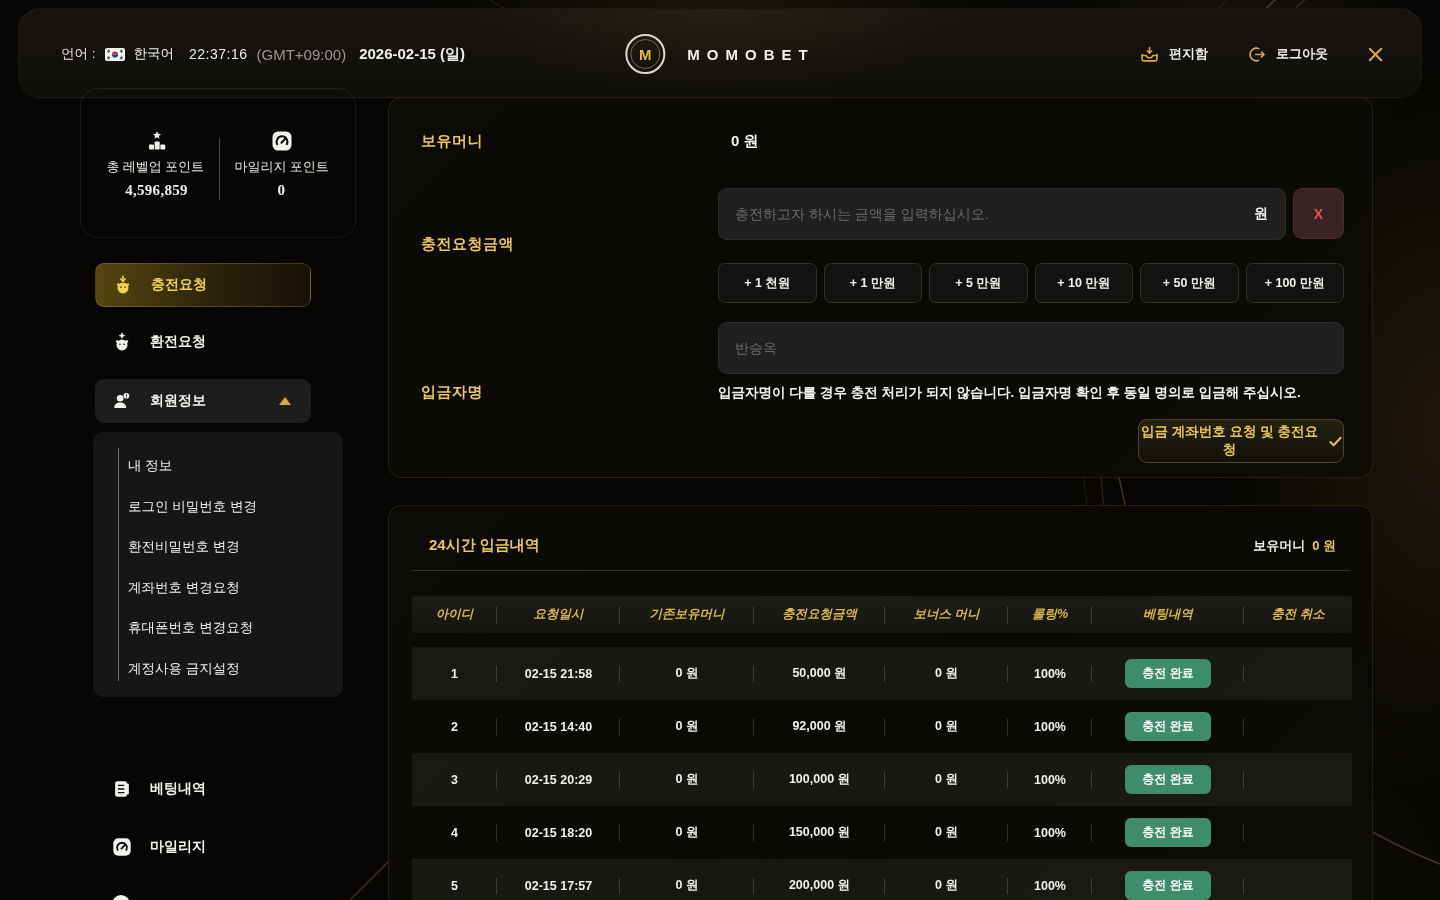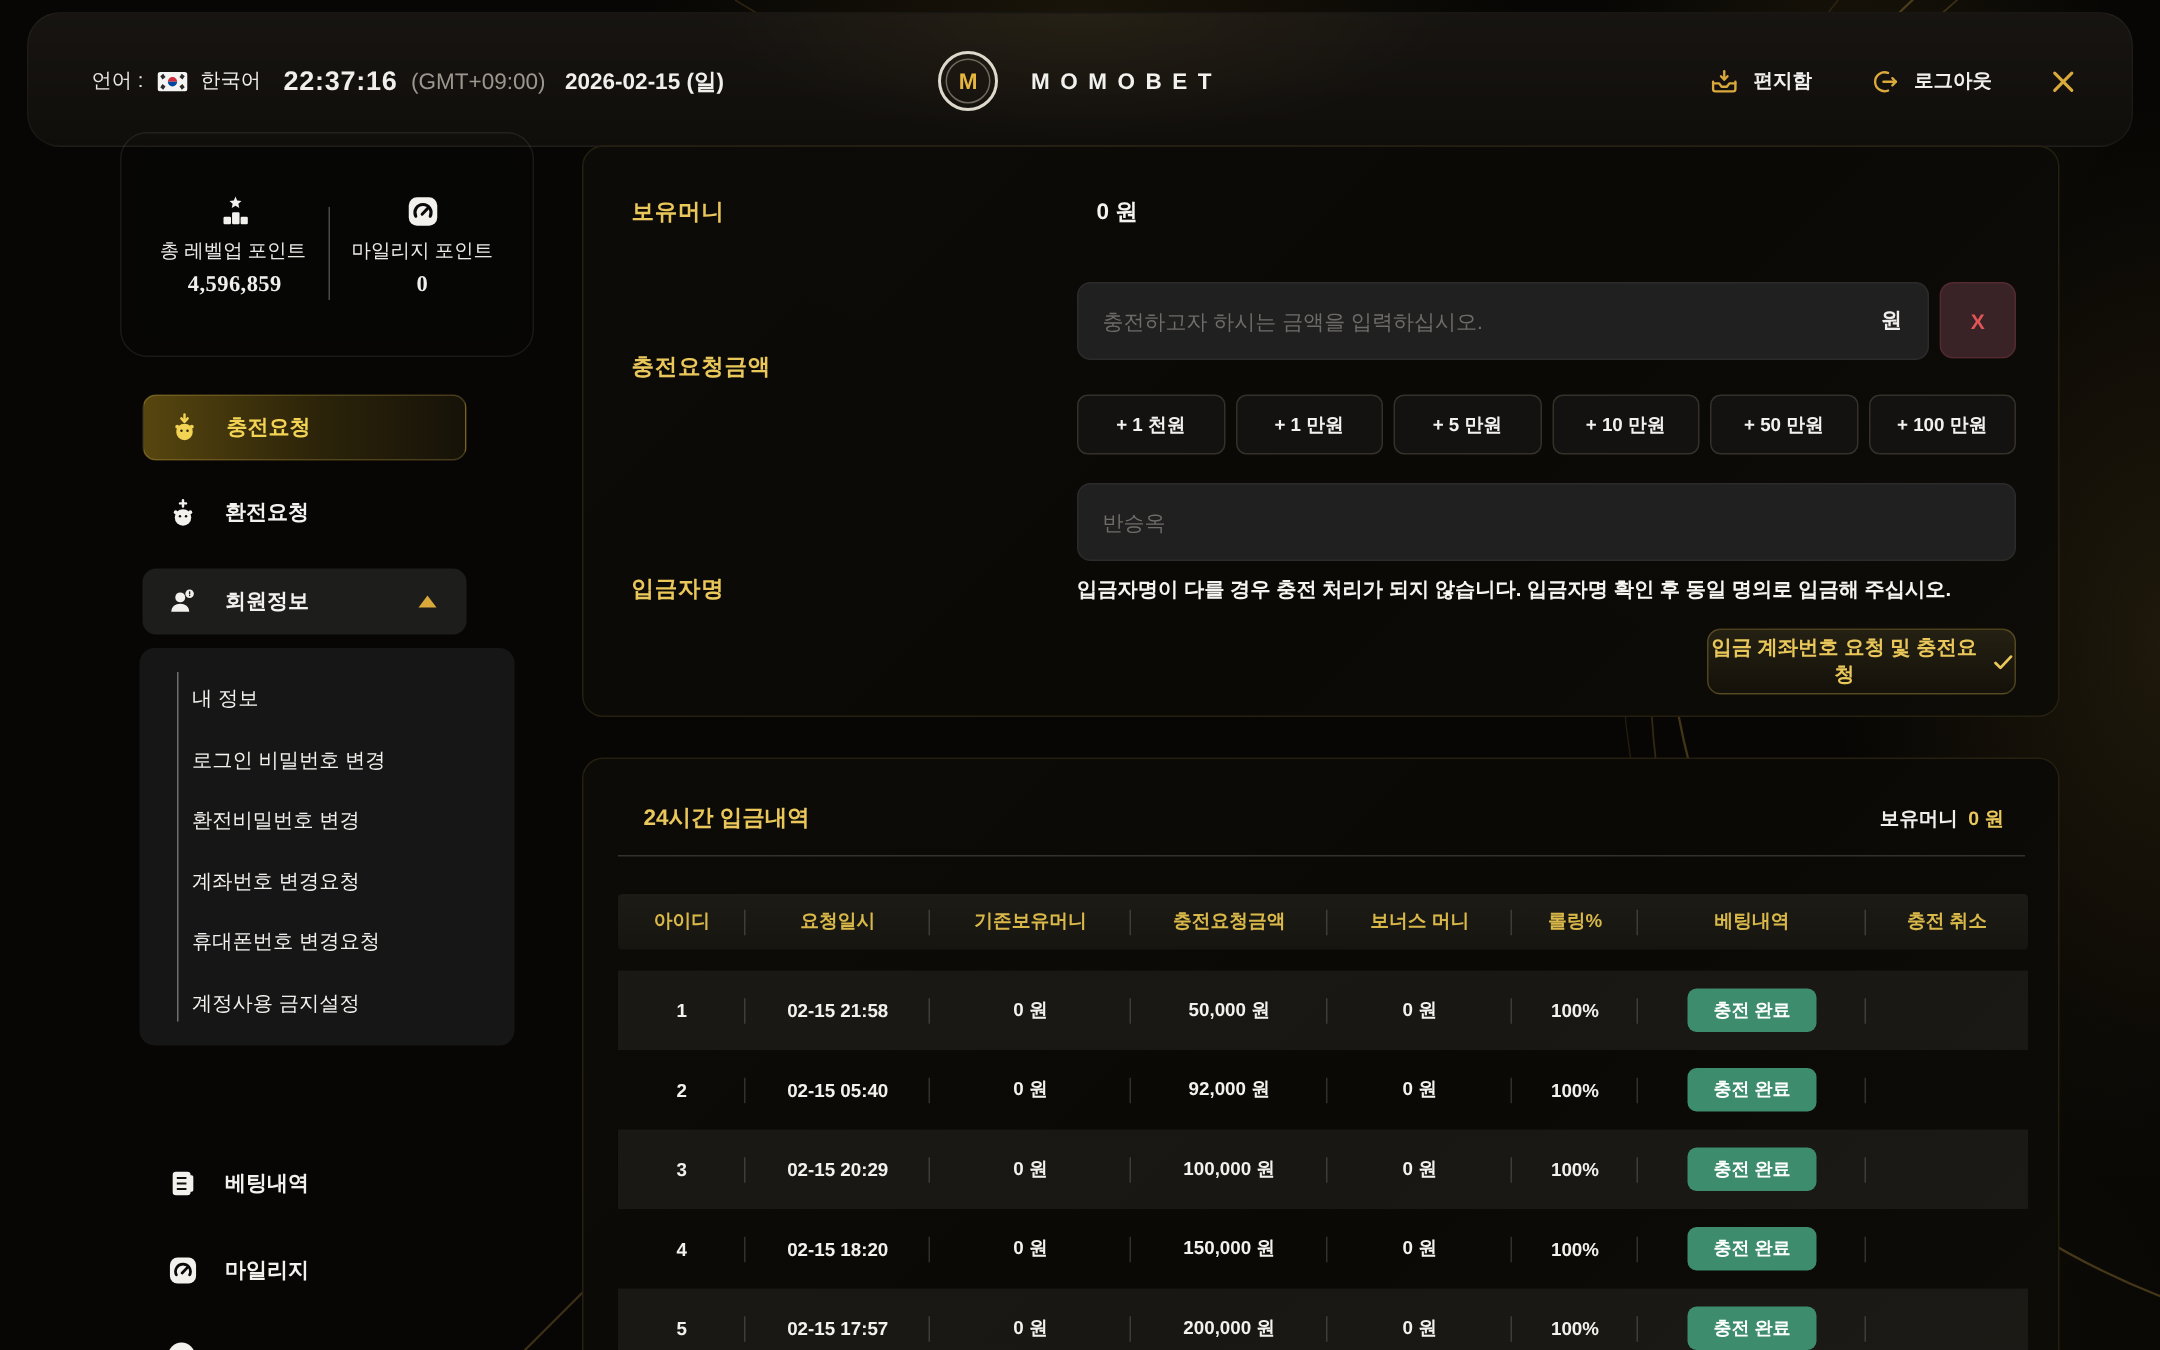--- a/index.html
+++ b/index.html
@@ -14,21 +14,21 @@
       #070604; }
   .deco { position:absolute; inset:0; pointer-events:none; }
 
   
   .header { position:absolute; left:18px; top:8px; width:1404px; height:90px;
     background:radial-gradient(ellipse 360px 120px at 50% 0%, rgba(170,140,60,.10), transparent 70%), linear-gradient(180deg,#171411,#100e0b);
     border-radius:22px; border:1px solid rgba(255,255,255,.04); }
   .hleft { position:absolute; left:42px; top:0; height:90px; display:flex; align-items:center; gap:9px; }
   .hl-label { font-size:13.5px; color:#e8e6e2; }
   .hl-lang  { font-size:13.5px; color:#f0efed; }
-  .hl-time  { font-size:18px; font-weight:700; letter-spacing:.5px; }
+  .hl-time  { font-size:14px; font-weight:400; letter-spacing:.5px; }
   .hl-tz    { font-size:15px; color:#9b968e; }
   .hl-date  { font-size:15px; font-weight:700; }
   .brand { position:absolute; left:50%; top:0; height:90px; transform:translateX(-50%);
     display:flex; align-items:center; gap:22px; }
   .logo-ring { width:40px; height:40px; border-radius:50%; border:2px solid #ded9cd;
     display:flex; align-items:center; justify-content:center; }
   .logo-inner { width:30px; height:30px; border-radius:50%; border:1px solid #6e685c;
     display:flex; align-items:center; justify-content:center;
     color:#e6b63e; font-weight:700; font-size:15px; }
   .brand-name { font-size:15px; font-weight:700; letter-spacing:7px; color:#f2f1ee; }
@@ -95,21 +95,21 @@
     display:flex; align-items:center; justify-content:center; gap:8px; }
 
   
   .h-title { position:absolute; left:40px; top:30px; font-size:15px; font-weight:700; color:#e9c75a; }
   .h-balance { position:absolute; right:36px; top:31px; font-size:13px; display:flex; gap:7px; align-items:baseline; }
   .h-balance .lbl { color:#f0efed; font-weight:600; }
   .h-balance .val { color:#e9c75a; font-weight:700; }
   .h-divider { position:absolute; left:23px; right:22px; top:64px; height:1px; background:rgba(255,255,255,.16); }
   .table { position:absolute; left:23px; top:90px; width:940px; }
   .trow { display:grid; grid-template-columns:85px 123px 134px 131px 123px 84px 152px 108px; }
-  .thead { height:37px; background:linear-gradient(180deg,#1d1b16,#17150f); border-radius:3px; }
+  .thead { height:37px; background:linear-gradient(180deg,#1d1b16,#17150f); border-radius:3px;font-style:italic; }
   .thead .tcell { color:#d9b84a; font-size:12.5px; font-weight:700; }
   .tbody { margin-top:14px; }
   .tbody .trow { height:53px; }
   .tbody .trow:nth-child(odd) { background:rgba(255,255,255,.06); }
   .tcell { position:relative; display:flex; align-items:center; justify-content:center;
     font-size:12.5px; font-weight:600; color:#f2f1ee; }
   .tcell:not(:last-child)::after { content:''; position:absolute; right:0; top:50%;
     transform:translateY(-50%); width:1px; height:17px; background:rgba(255,255,255,.16); }
   .badge { display:inline-block; padding:6px 17px; border-radius:6px; background:#3d8c6e;
     color:#fff; font-size:12px; font-weight:700; }
@@ -361,21 +361,21 @@
           <div class="tcell">50,000 원</div>
           <div class="tcell">0 원</div>
           <div class="tcell">100%</div>
           <div class="tcell">
               <span class="badge">충전 완료</span>
             </div>
           <div class="tcell"></div>
         </div>
         <div class="trow">
           <div class="tcell">2</div>
-          <div class="tcell">02-15 05:40</div>
+          <div class="tcell">02-15 14:40</div>
           <div class="tcell">0 원</div>
           <div class="tcell">92,000 원</div>
           <div class="tcell">0 원</div>
           <div class="tcell">100%</div>
           <div class="tcell">
               <span class="badge">충전 완료</span>
             </div>
           <div class="tcell"></div>
         </div>
         <div class="trow">

